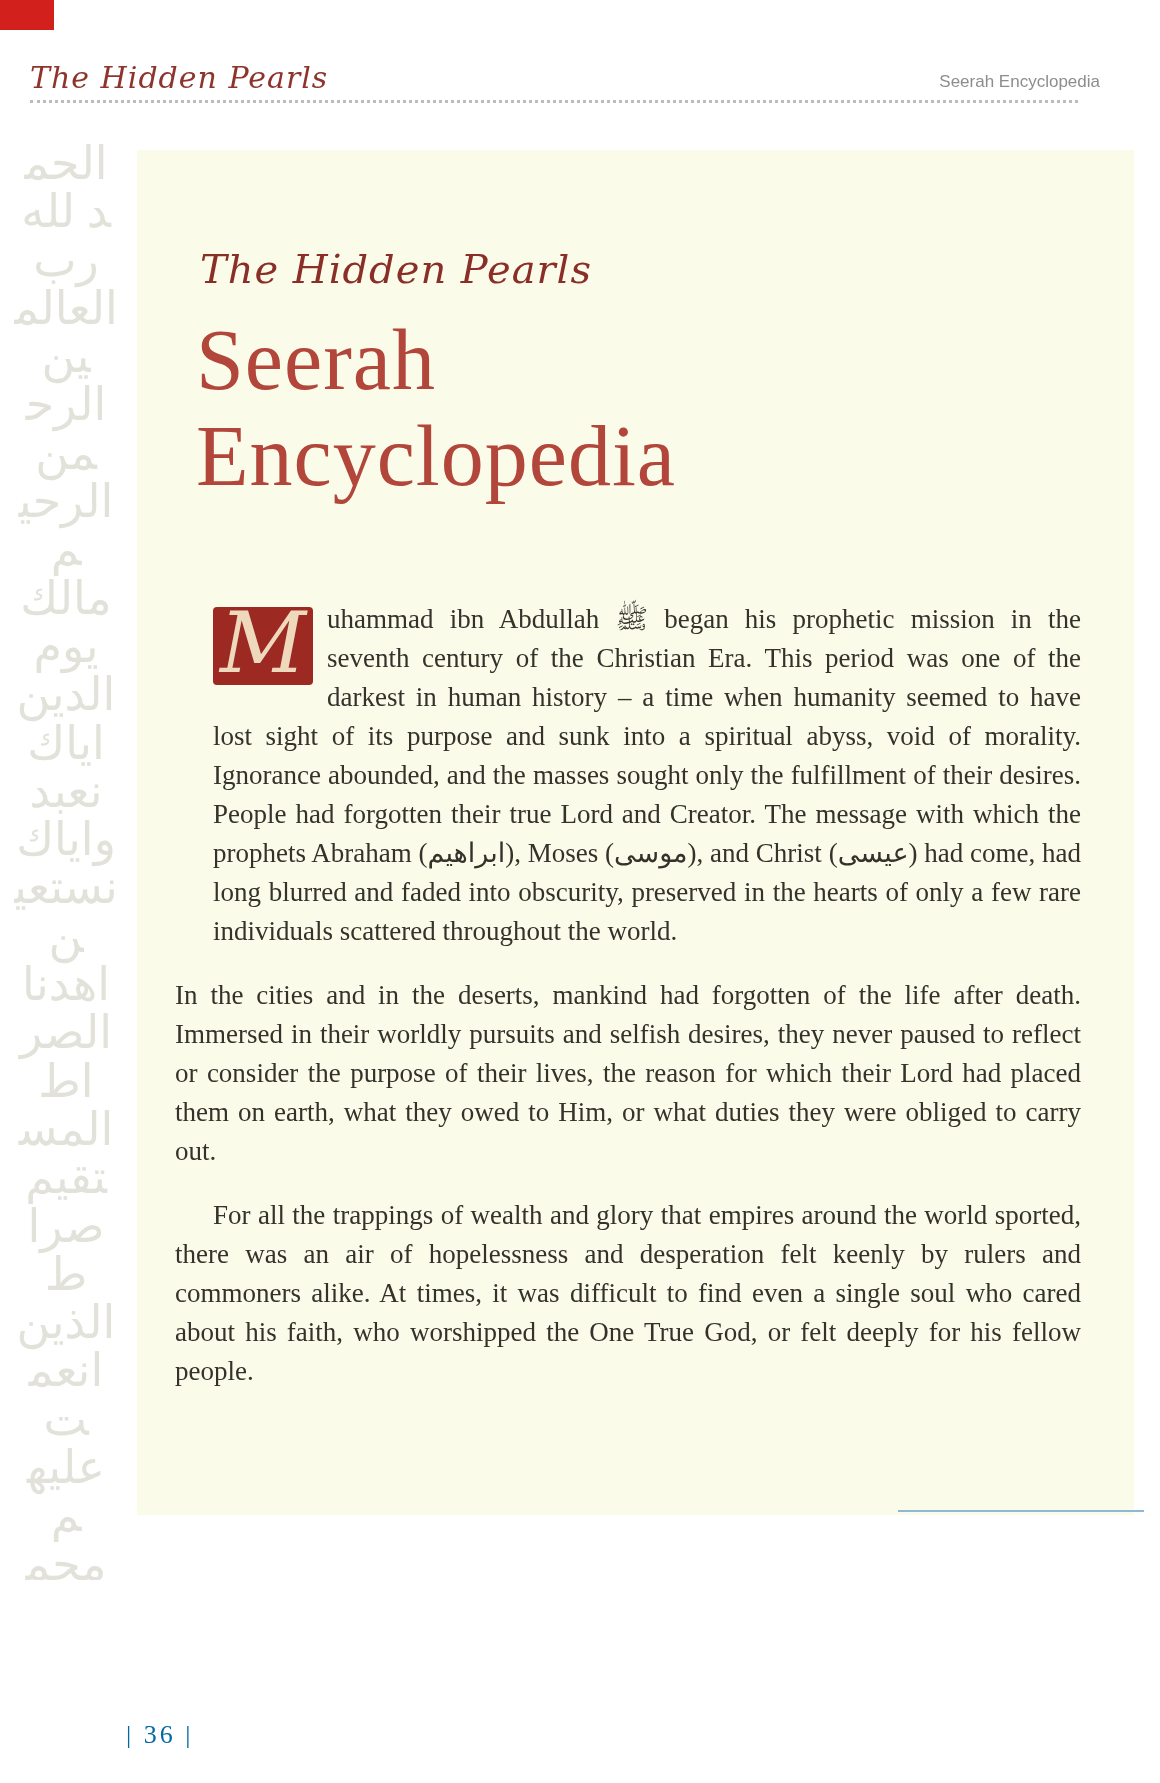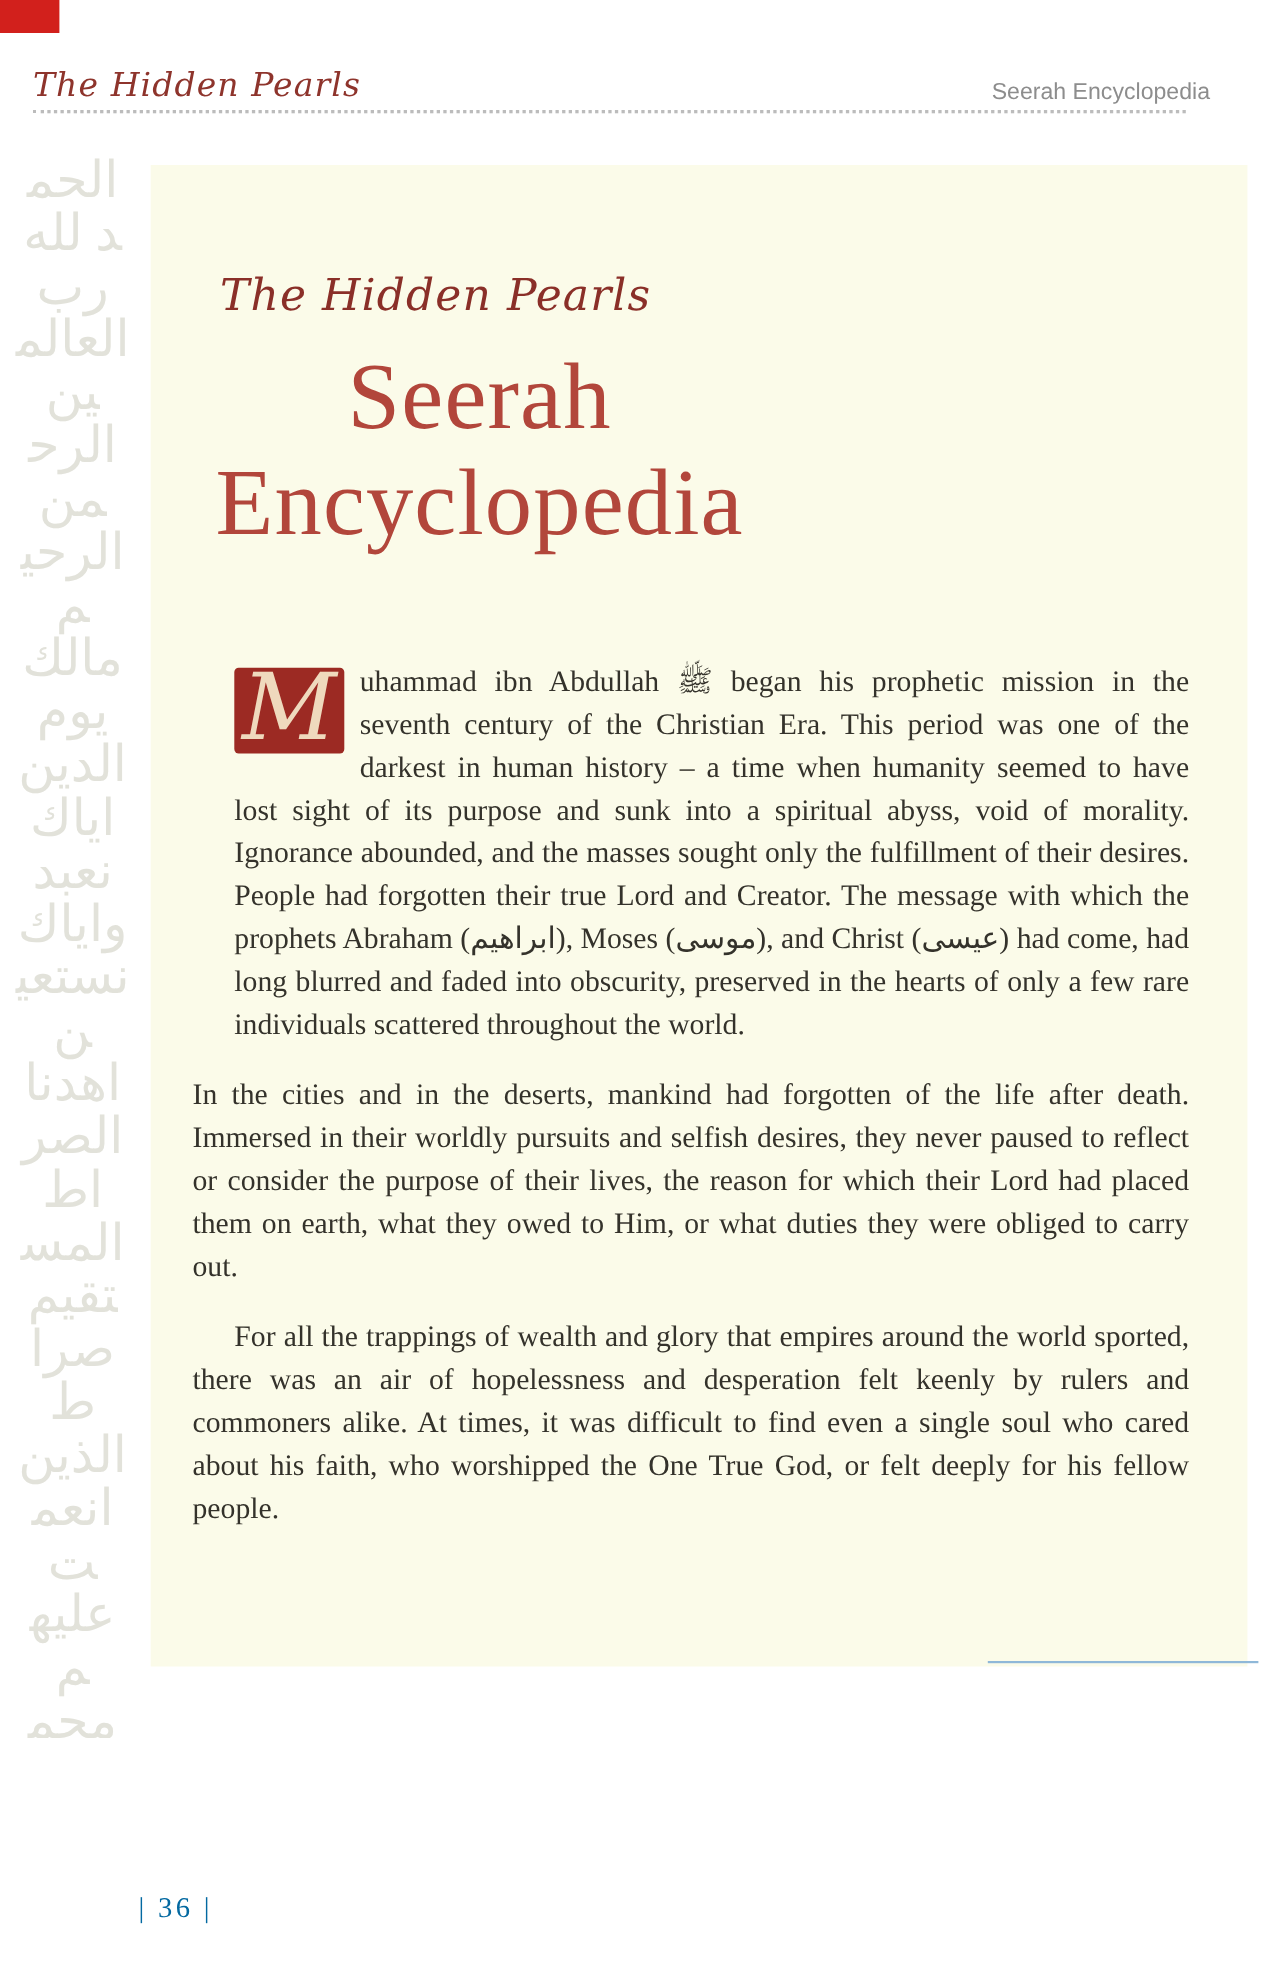--- a/index.html
+++ b/index.html
@@ -25,21 +25,21 @@
     position: absolute; left: 30px; top: 60px;
     font-family: "DejaVu Serif", serif;
     font-style: italic;
     font-size: 30px;
     color: #8e342c;
     letter-spacing: 1px;
   }
   .header-right {
     position: absolute; right: 84px; top: 72px;
     font-family: "Liberation Sans", sans-serif;
-    font-size: 21px;
+    font-size: 17px;
     color: #8d8d8d;
   }
   .header-rule {
     position: absolute; left: 30px; top: 100px;
     width: 1048px; height: 0;
     border-bottom: 3px dotted #bcbcbc;
   }
 
   
   .content-panel {
@@ -83,21 +83,20 @@
     letter-spacing: 1px;
   }
   .big-title {
     position: absolute; left: 196px; top: 312px;
     font-family: "Liberation Serif", serif;
     font-weight: 400;
     font-size: 86px;
     line-height: 96px;
     color: #b2463b;
     letter-spacing: 1px;
-    text-align: center;
   }
 
   
   .body-text {
     position: absolute; left: 175px; top: 600px;
     width: 906px;
     font-size: 27px;
     line-height: 39px;
     color: #34322b;
     text-align: justify;

